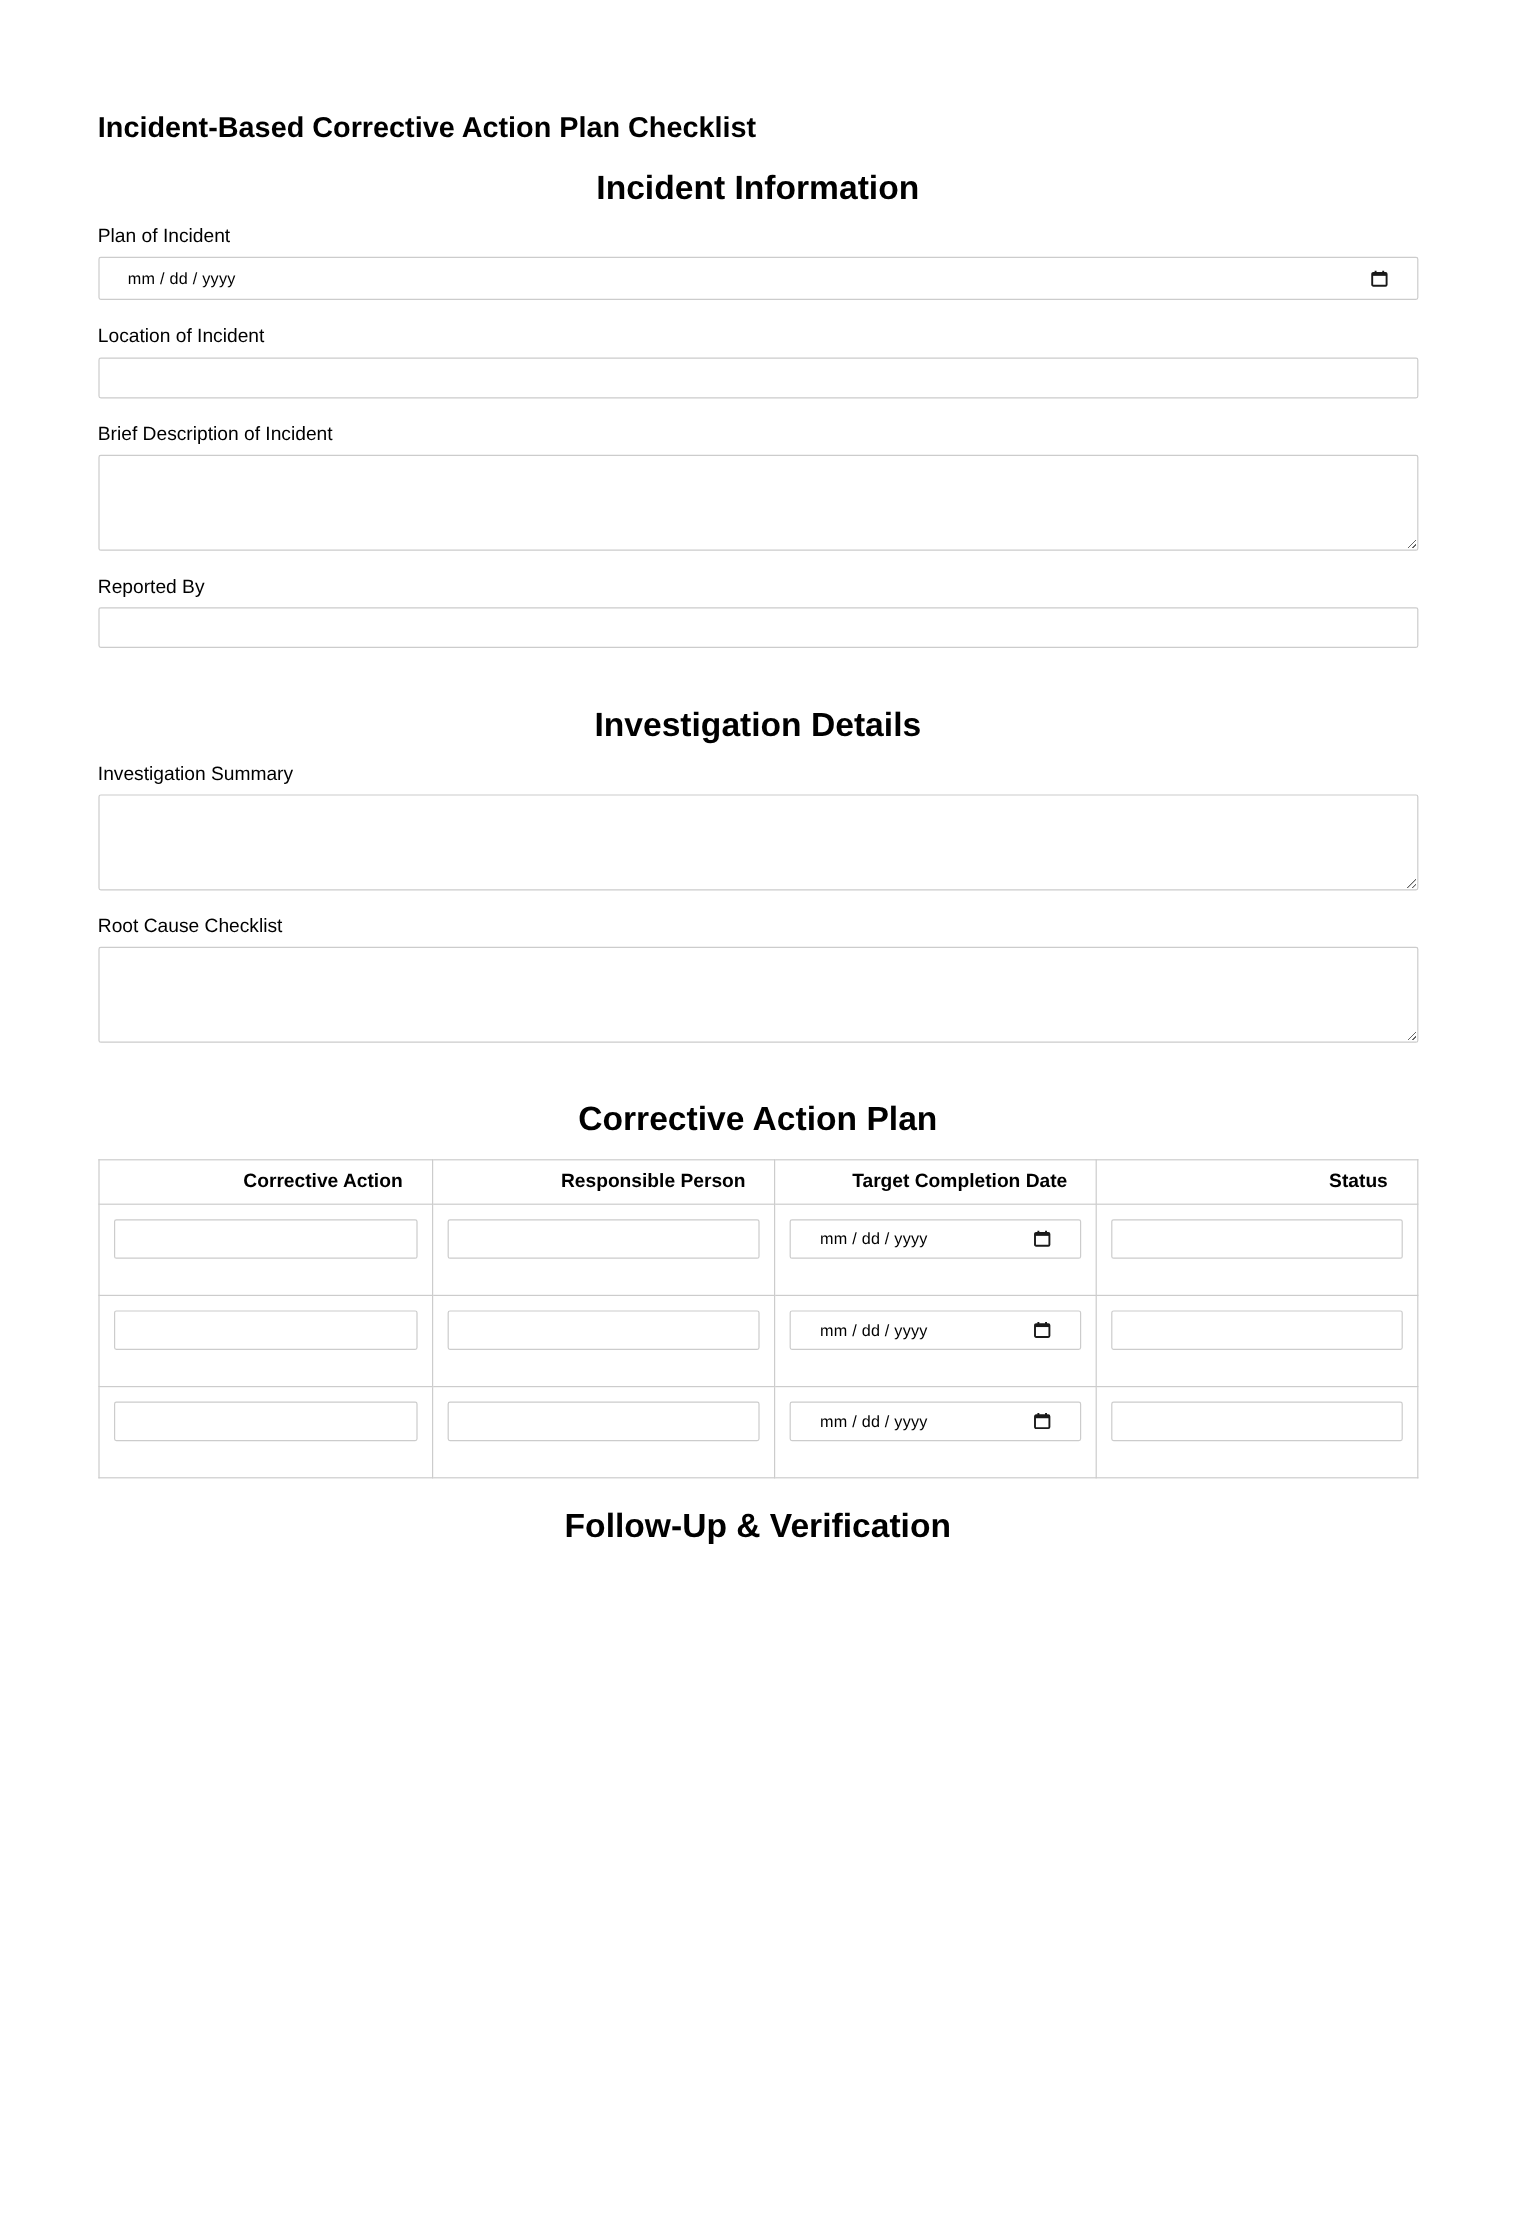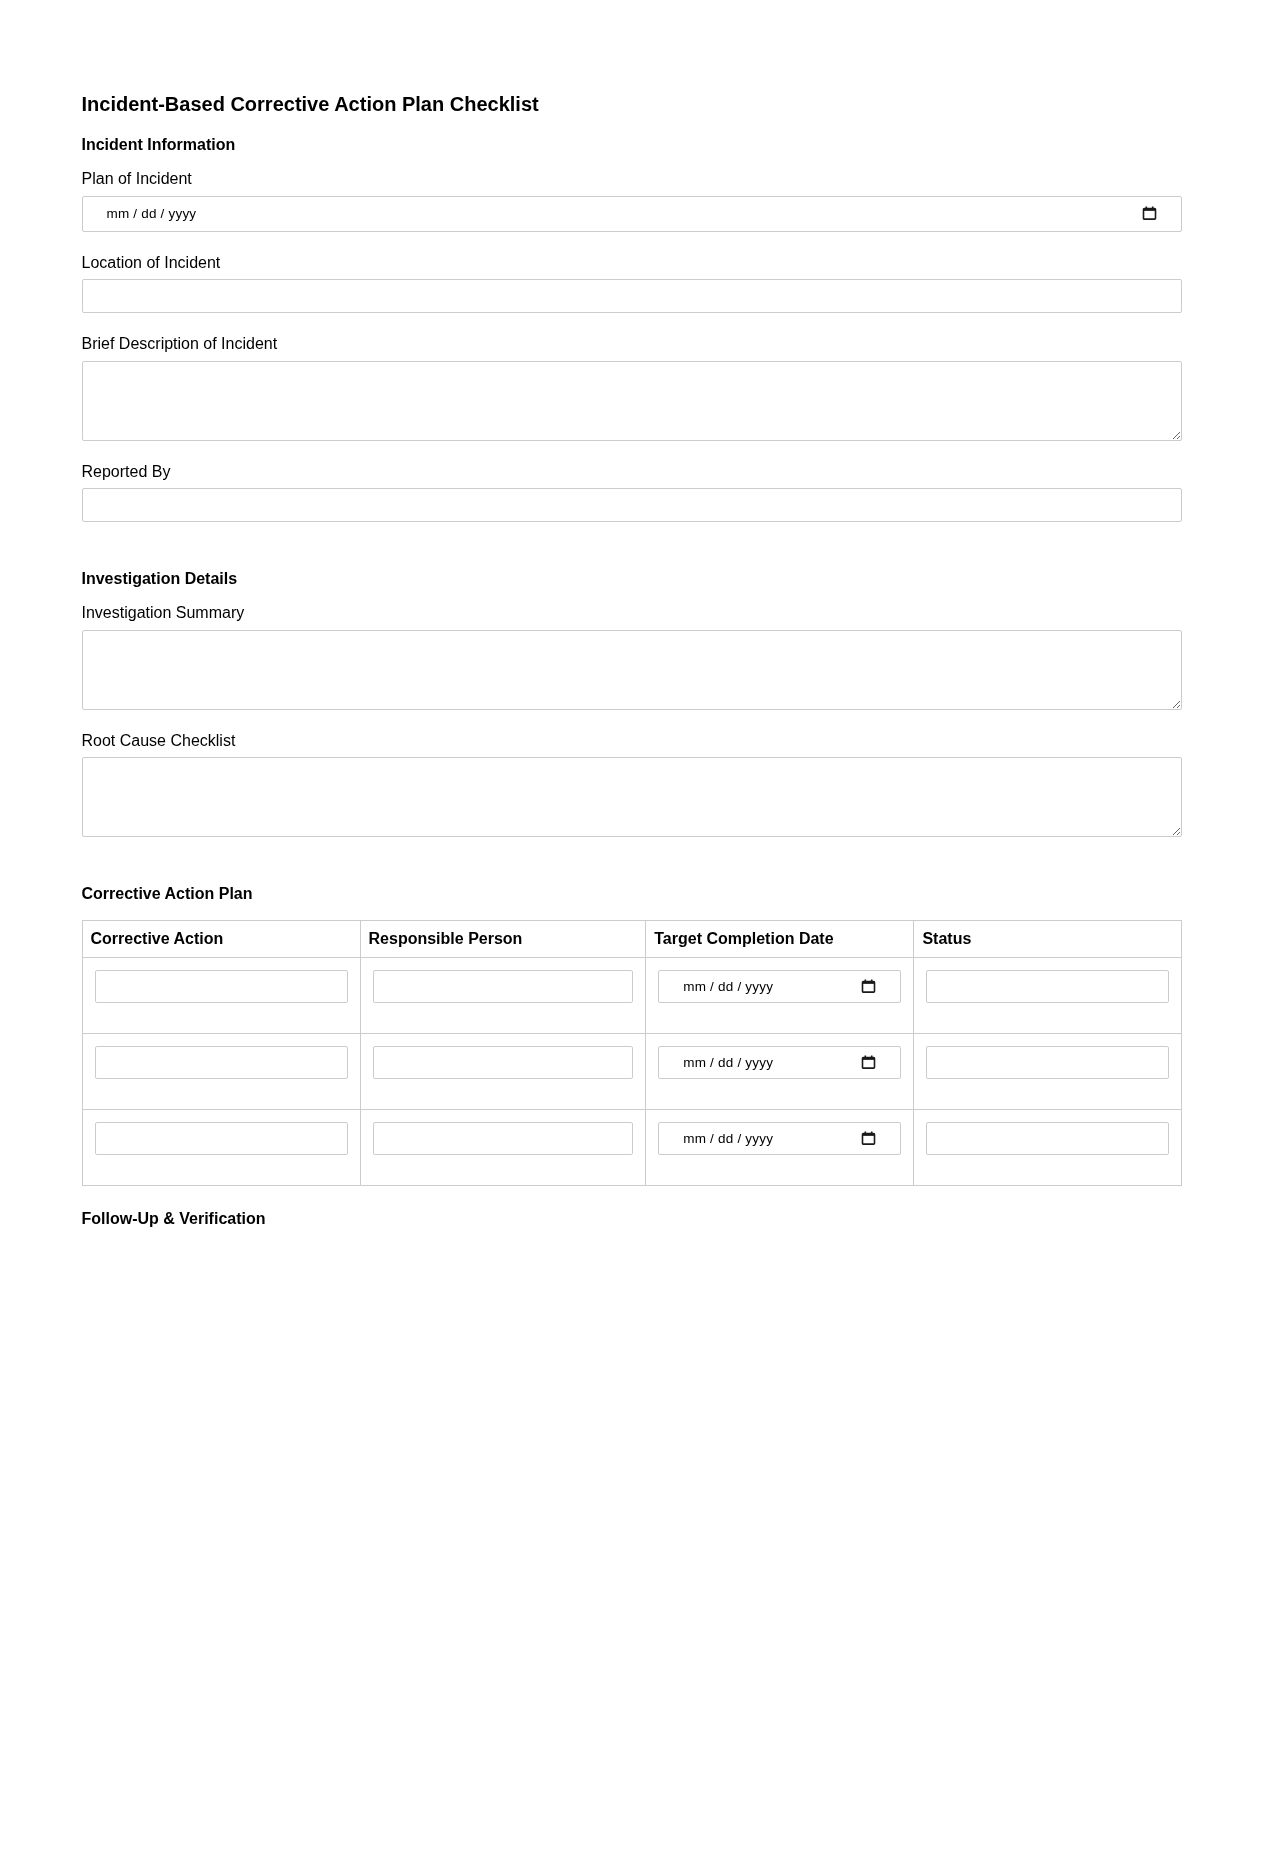--- a/index.html
+++ b/index.html
@@ -5,22 +5,22 @@
   * { box-sizing: border-box; }
   html, body { margin: 0; padding: 0; }
   body {
     width: 1263px; height: 1855px;
     background: #ffffff; color: #000000;
     font-family: "Liberation Sans", sans-serif;
   }
   .viewport { height: 1303px; overflow: hidden; }
   .container { width: 1100px; margin: 0 auto; padding-top: 93px; }
 
-  h1.page-title { font-size: 20px; line-height: 1.15; font-weight: bold; margin: 0 0 20px 0; }
-  h2.section-heading { font-size: 16px; line-height: 1.15; font-weight: bold; margin: 0 0 16px 0; }
+  h1.page-title { font-size: 24px; line-height: 1.15; font-weight: bold; margin: 0 0 20px 0; }
+  h2.section-heading { font-size: 28px; line-height: 1.15; font-weight: bold; margin: 0 0 16px 0; text-align: center; }
   .section { margin-top: 48px; }
   .section.followup { margin-top: 24px; }
 
   .form-group { margin-bottom: 22px; }
   .form-group label { display: block; font-size: 16px; line-height: 1.15; margin-bottom: 7px; color: #000; }
 
   .text-input {
     display: block; width: 100%; height: 34px;
     padding: 8px 10px; font-family: "Liberation Sans", sans-serif; font-size: 14px;
     border: 1px solid #cccccc; border-radius: 2px; background: #fff; color: #000; outline: none;
@@ -34,21 +34,21 @@
   .date-input {
     display: flex; align-items: center; justify-content: space-between;
     width: 100%; height: 36px; padding: 0 24px;
     border: 1px solid #cccccc; border-radius: 2px; background: #fff; cursor: default;
   }
   .date-input .ph { font-size: 13.5px; color: #000; letter-spacing: 0.2px; }
   .cal-icon { display: inline-flex; flex: 0 0 auto; }
 
   table.cap-table { width: 100%; border-collapse: collapse; }
   .cap-table th, .cap-table td { border: 1px solid #cccccc; }
-  .cap-table th { text-align: left; font-size: 16px; font-weight: bold; padding: 9px 8px; }
+  .cap-table th { text-align: right; font-size: 16px; font-weight: bold; padding: 9px 24px; }
   .cap-table td { padding: 12px; vertical-align: top; }
   .cap-table td .text-input { height: 33px; margin-bottom: 18px; }
   .cap-table td .date-input { height: 33px; margin-bottom: 18px; }
 </style>
 </head>
 <body>
 
 <div class="viewport">
   <div class="container">
 

